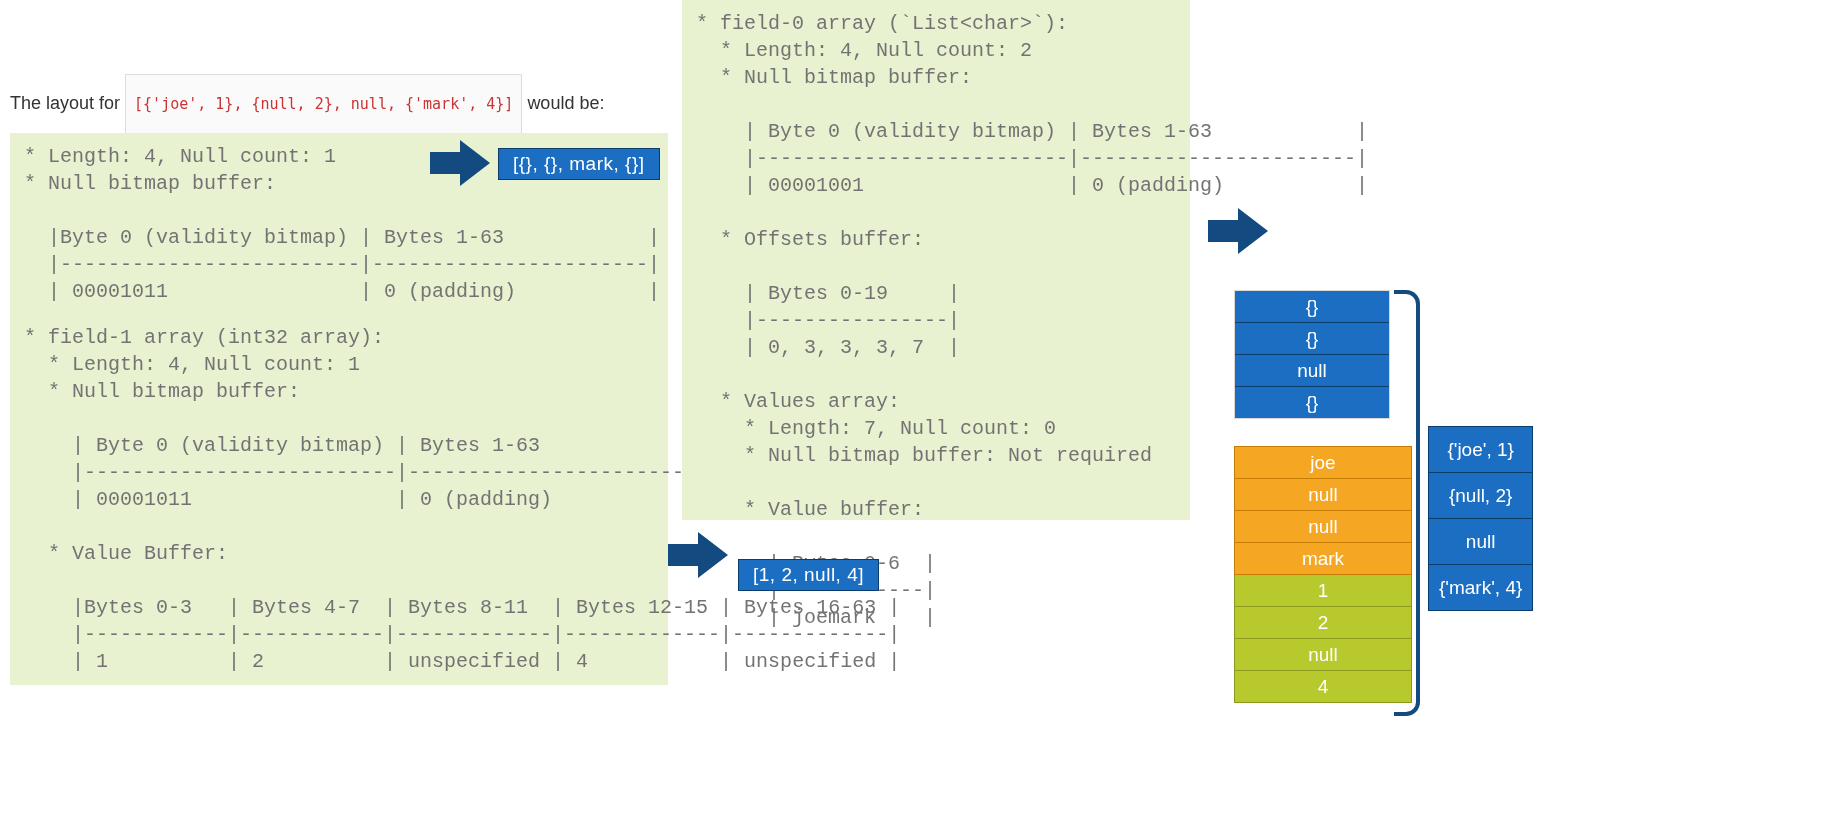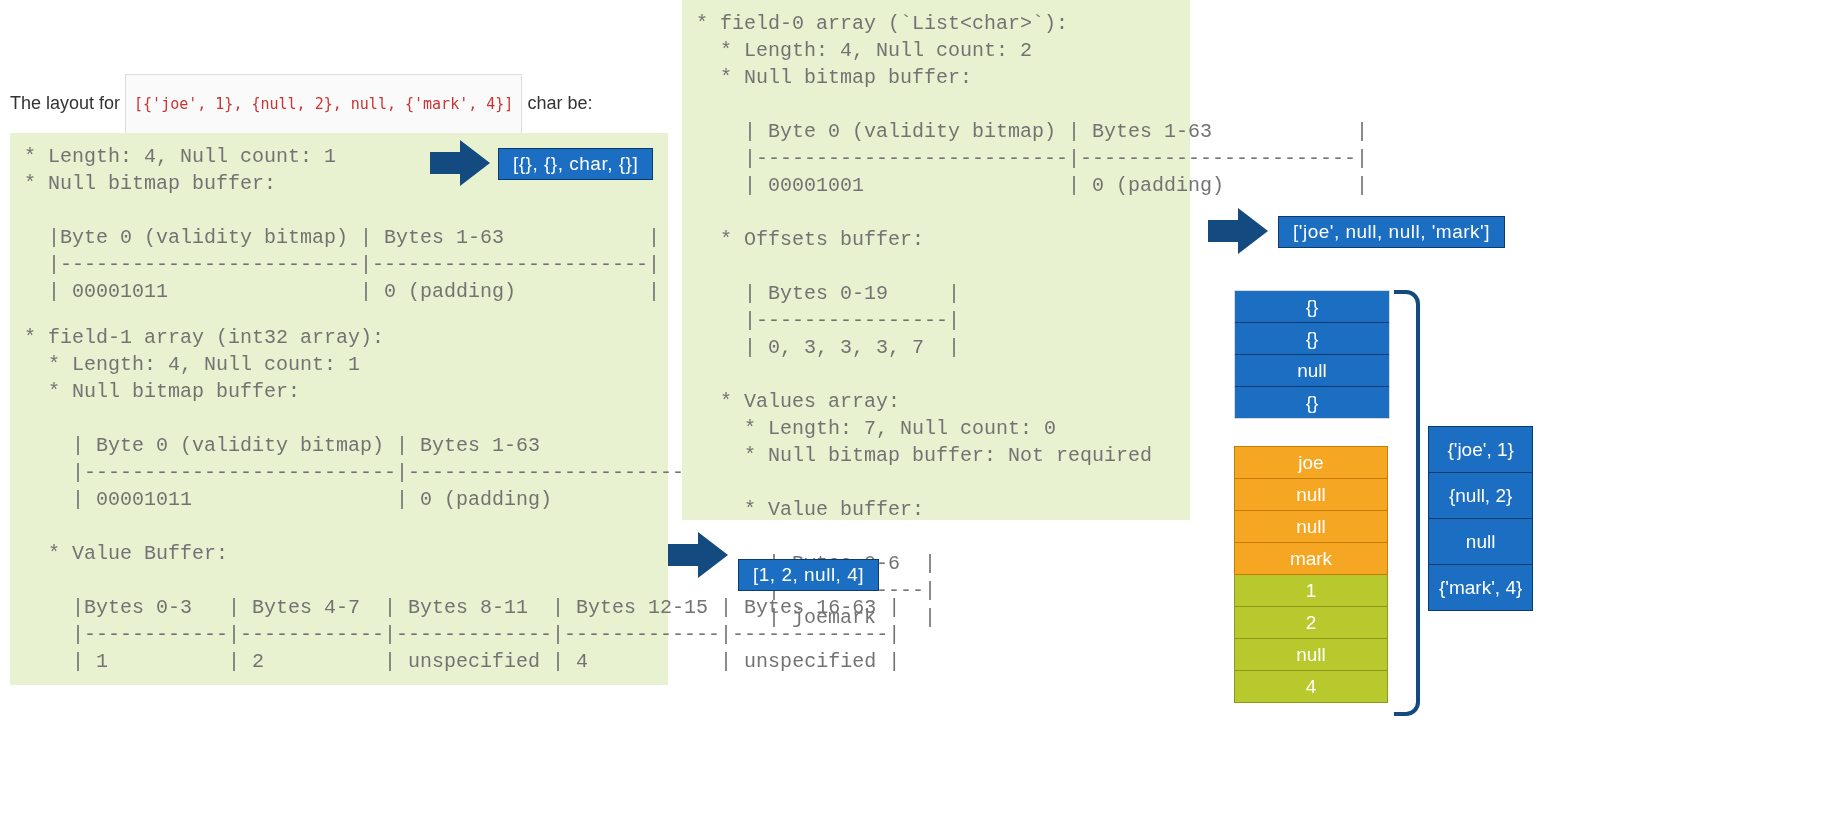--- a/index.html
+++ b/index.html
@@ -23,21 +23,21 @@
   .brace{position:absolute;border-right:4px solid #134a80;border-top:4px solid #134a80;border-bottom:4px solid #134a80;border-top-right-radius:14px;border-bottom-right-radius:14px;}
 </style>
 </head>
 <body>
 
 <div class="stage">
 
   <div style="position:absolute;left:10px;top:74px;font-size:18px;">
     <span>The layout for </span>
     <span class="datatag">[{'joe', 1}, {null, 2}, null, {'mark', 4}]</span>
-    <span> char be:</span>
+    <span> would be:</span>
   </div>
 
   <div class="codeblk mono" style="position:absolute;left:10px;top:133px;width:630px;">* Length: 4, Null count: 1
 * Null bitmap buffer:
 
   |Byte 0 (validity bitmap) | Bytes 1-63            |
   |-------------------------|-----------------------|
   | 00001011                | 0 (padding)           |</div>
 
   <div class="codeblk mono" style="position:absolute;left:10px;top:314px;width:630px;">* field-1 array (int32 array):
@@ -76,44 +76,43 @@
 
       | Bytes 0-6  |
       |------------|
       | joemark    |</div>
 
   <div class="arrow" style="left:430px;top:140px;">
     <svg width="60" height="46">
         <polygon points="0,12 30,12 30,0 60,23 30,46 30,34 0,34" fill="#134a80"></polygon>
       </svg>
   </div>
-  <div class="callout" style="left:498px;top:148px;">[{}, {}, char, {}]</div>
+  <div class="callout" style="left:498px;top:148px;">[{}, {}, mark, {}]</div>
 
   <div class="arrow" style="left:668px;top:532px;">
     <svg width="60" height="46">
         <polygon points="0,12 30,12 30,0 60,23 30,46 30,34 0,34" fill="#134a80"></polygon>
       </svg>
   </div>
   <div class="callout" style="left:738px;top:559px;">[1, 2, null, 4]</div>
 
   <div class="arrow" style="left:1208px;top:208px;">
     <svg width="60" height="46">
         <polygon points="0,12 30,12 30,0 60,23 30,46 30,34 0,34" fill="#134a80"></polygon>
       </svg>
   </div>
-  <div class="callout" style="left:1278px;top:216px;">['joe', null, null, 'mark']</div>
 
   <div class="stackcol blue" style="left:1234px;top:290px;width:154px;">
     <div class="cell">{}</div>
     <div class="cell">{}</div>
     <div class="cell">null</div>
     <div class="cell">{}</div>
   </div>
 
-  <div class="stackcol" style="left:1234px;top:446px;width:154px;border:none;">
+  <div class="stackcol" style="left:1234px;top:446px;width:178px;border:none;">
     <div class="orange" style="border:1px solid #c67c00;">
       <div class="cell">joe</div>
       <div class="cell">null</div>
       <div class="cell">null</div>
       <div class="cell">mark</div>
     </div>
     <div class="olive" style="border:1px solid #8a9a1d;border-top:none;">
       <div class="cell">1</div>
       <div class="cell">2</div>
       <div class="cell">null</div>

